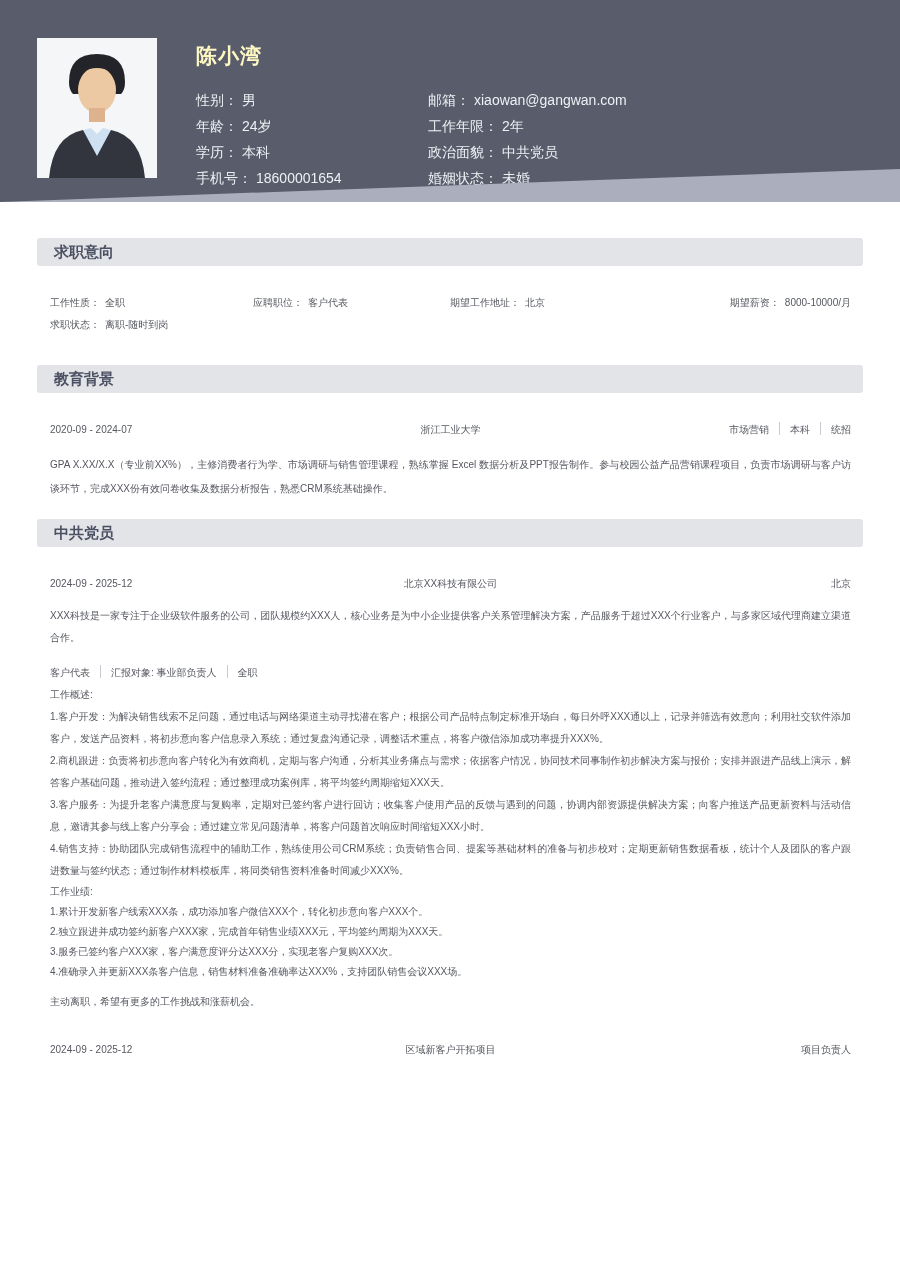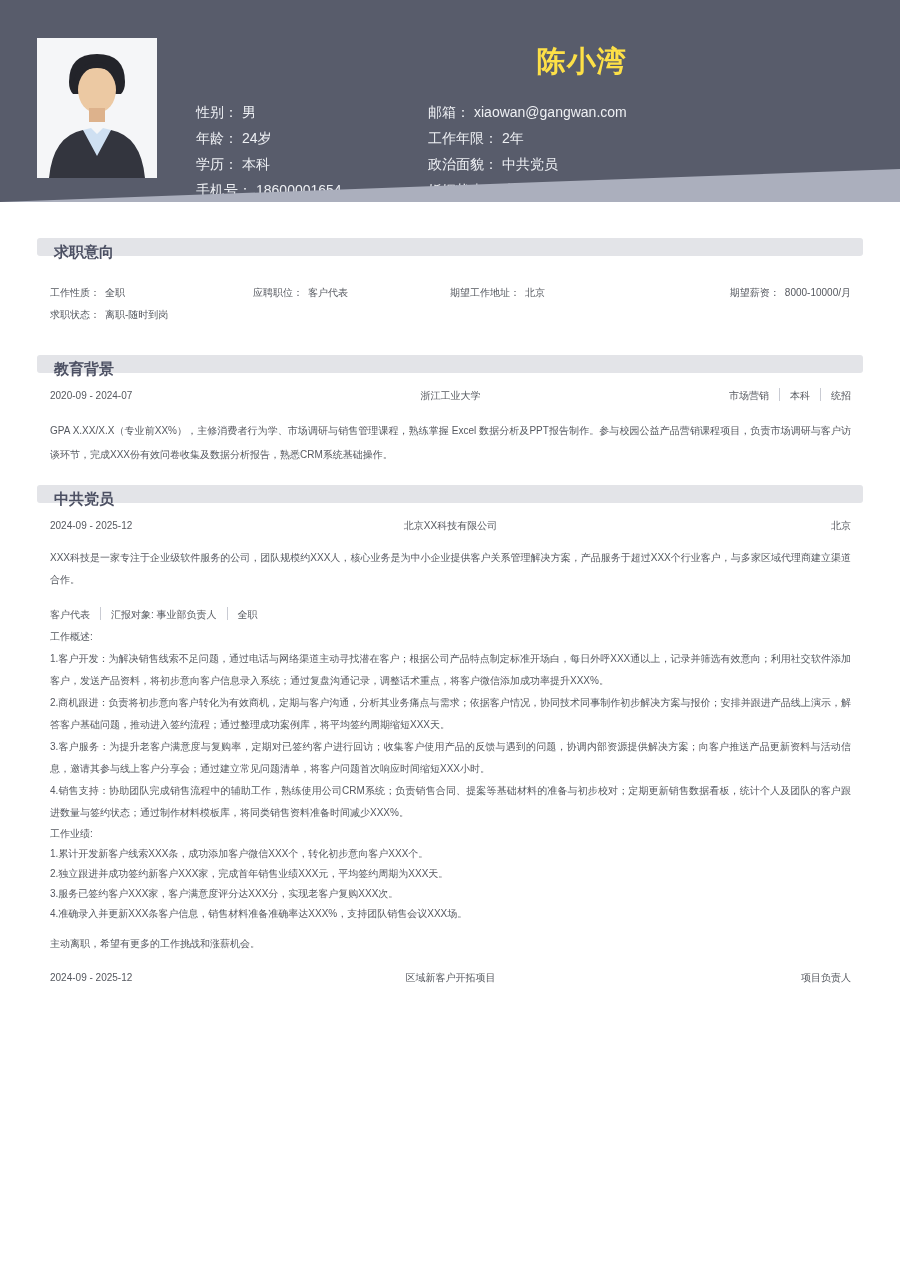--- a/index.html
+++ b/index.html
@@ -7,41 +7,41 @@
   body { font-family:"Liberation Sans","DejaVu Sans",sans-serif; }
   .page { position:relative; width:900px; height:1275px; background:#ffffff; overflow:hidden; }
 
   
   .hdr { position:relative; width:100%; height:202px; background:#585c6b; }
   .hdr-corner { position:absolute; left:0; right:0; bottom:0; height:33px;
                 background:#abafbd; clip-path:polygon(0 100%,100% 0,100% 100%); }
   .photo { position:absolute; left:37px; top:38px; width:120px; height:140px; background:#f4f5f7; overflow:hidden; }
   .photo svg { display:block; }
   .hdr-info { position:absolute; left:196px; top:42px; }
-  .name { color:#fde047; font-size:29px; font-weight:700; letter-spacing:1px;text-align:right; }
+  .name { color:#fef9c3; font-size:21px; font-weight:700; letter-spacing:1px; }
   .dgrid { margin-top:17px; display:grid; grid-template-columns:232px auto; grid-auto-flow:column;
            grid-template-rows:repeat(4,26px); }
   .detail-row { color:#eef0f4; font-size:14px; line-height:26px; white-space:nowrap; }
   .dvalue { margin-left:4px; }
 
   
   .main { margin:0 37px; }
-  .sec-bar { margin-top:36px; height:18px; line-height:28px; background:#e3e4e8; border-radius:3px;
+  .sec-bar { margin-top:36px; height:28px; line-height:28px; background:#e3e4e8; border-radius:3px;
              padding-left:17px; color:#4c5063; font-size:15px; font-weight:700; }
   .content { padding:0 12px 0 13px; color:#55585f; font-size:10px; }
 
   
   .ji-row { display:flex; margin-top:26px; line-height:22px; }
   .ji-f1 { width:203px; } .ji-f2 { width:197px; } .ji-f3 { width:223px; }
   .ji-f4 { flex:1; text-align:right; }
   .ji-row2 { line-height:22px; }
   .val { margin-left:5px; }
 
   
-  .meta-row { display:flex; align-items:flex-start; margin-top:12px; line-height:22px; }
+  .meta-row { display:flex; align-items:flex-start; margin-top:26px; line-height:22px; }
   .meta-left { flex:1; text-align:left; }
   .meta-center { flex:0 0 auto; text-align:center; }
   .meta-right { flex:1; text-align:right; white-space:nowrap; }
   .sep { display:inline-block; width:1px; height:13px; background:#c9cbd3; margin:0 10px; vertical-align:-2px; }
 
   .para { margin-top:12px; line-height:24px; text-align:justify; }
   .para-tight { margin-top:10px; line-height:22px; text-align:justify; }
   .pos-line { margin-top:13px; line-height:22px; }
   .block { margin-top:0; line-height:22px; text-align:justify; }
   .block-achv { line-height:20px; }

